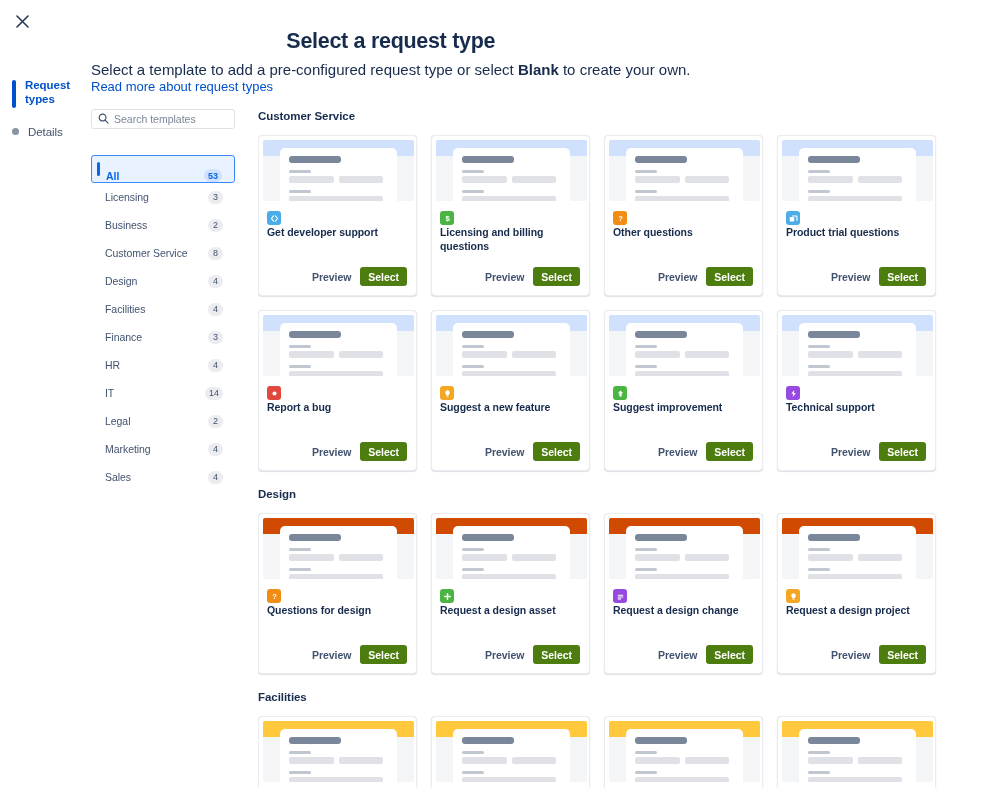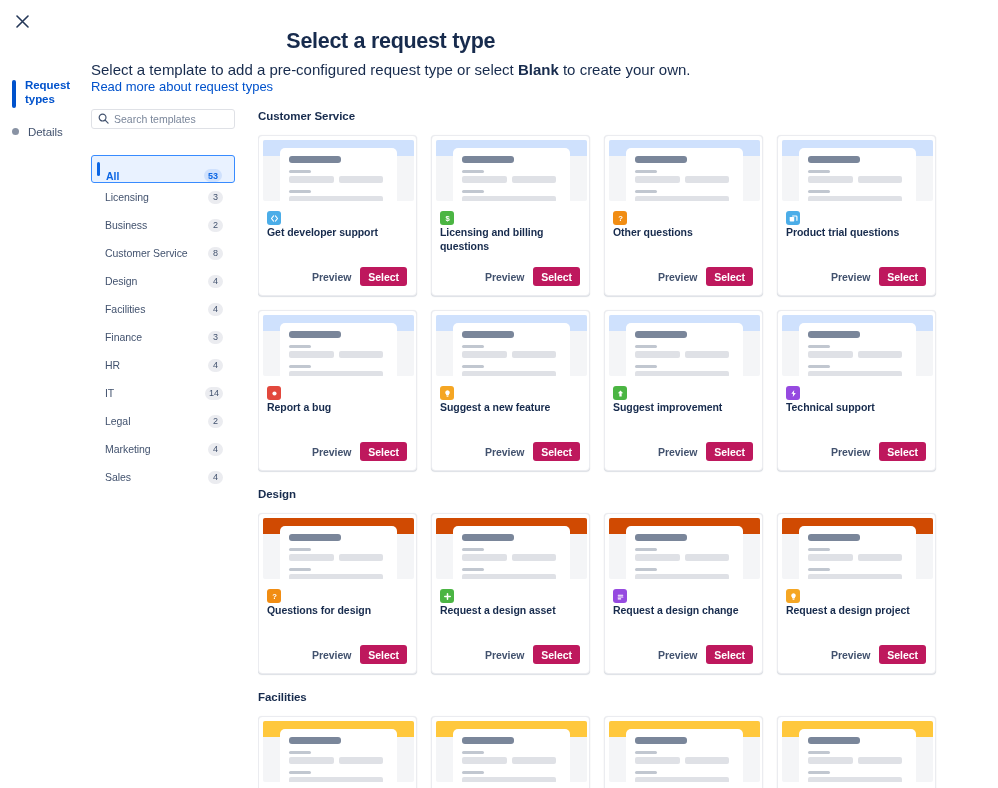--- a/index.html
+++ b/index.html
@@ -273,21 +273,21 @@
     border: none;
     cursor: pointer;
     padding: 3px 2px;
     letter-spacing: -0.05px;
   }
   .btn-select {
     font-family: "Liberation Sans", sans-serif;
     font-size: 10.5px;
     font-weight: 600;
     color: #FFFFFF;
-    background: #be185d;
+    background: #4d7c0f;
     border: none;
     border-radius: 3px;
     cursor: pointer;
     padding: 3px 8px;
     height: 19px;
     letter-spacing: -0.05px;
   }
 </style>
 </head>
 <body>

